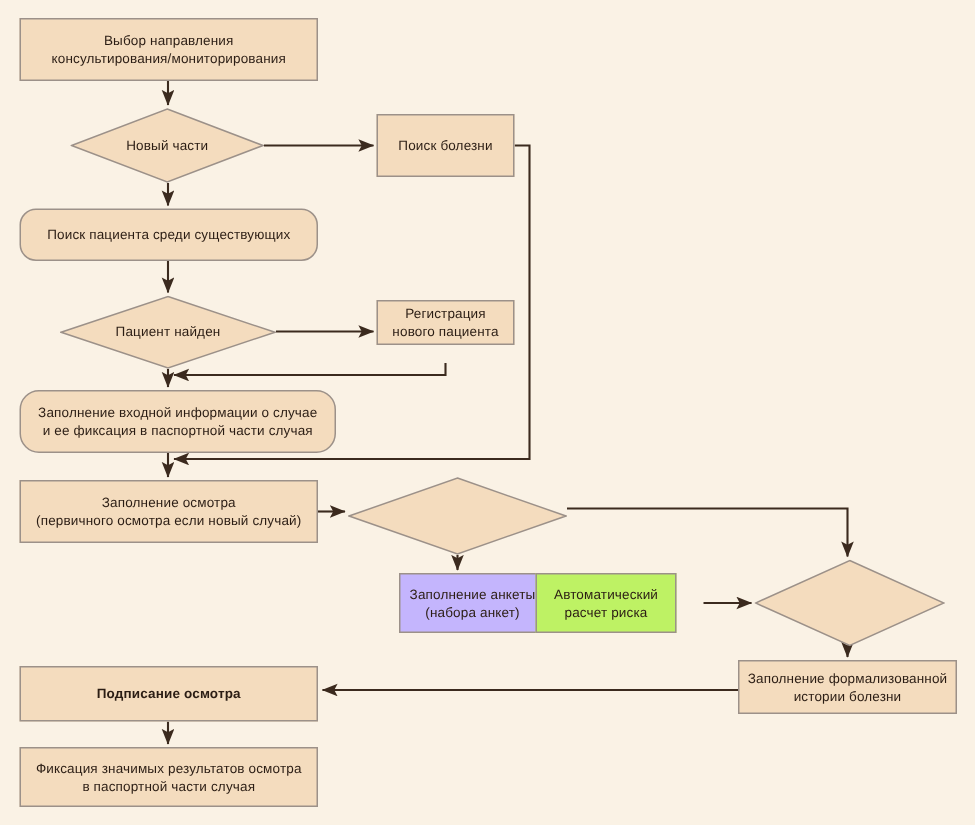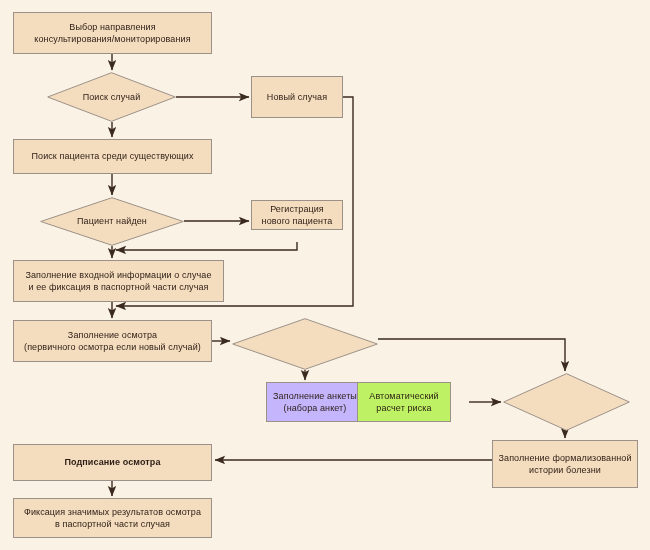--- a/index.html
+++ b/index.html
@@ -83,38 +83,38 @@
       </g>
   </svg>
   <div id="node-layer">
       <div class="node proc" style="left: 13px; top: 12px; width: 199px; height: 42px; background: rgb(244, 220, 190); border-color: rgb(156, 145, 137);">
         <div class="txt">Выбор направления<br>консультирования/мониторирования</div>
       </div>
       <div class="node dec" style="left: 47px; top: 72px; width: 129px; height: 50px;">
         <svg class="dshape" viewBox="0 0 129 50" preserveAspectRatio="none">
           <polygon points="64.5,0.7 128.3,25 64.5,49.3 0.7,25" fill="#f4dcbe" stroke="#9c9189" stroke-width="1"></polygon>
         </svg>
-        <div class="txt">Поиск случай</div>
+        <div class="txt">Новый части</div>
       </div>
       <div class="node proc" style="left: 251px; top: 76px; width: 92px; height: 42px; background: rgb(244, 220, 190); border-color: rgb(156, 145, 137);">
-        <div class="txt">Новый случая</div>
+        <div class="txt">Поиск болезни</div>
       </div>
-      <div class="node proc" style="left: 13px; top: 139px; width: 199px; height: 35px; background: rgb(244, 220, 190); border-color: rgb(156, 145, 137);">
+      <div class="node proc" style="left: 13px; top: 139px; width: 199px; height: 35px; background: rgb(244, 220, 190); border-color: rgb(156, 145, 137); border-radius: 11px;">
         <div class="txt">Поиск пациента среди существующих</div>
       </div>
       <div class="node dec" style="left: 40px; top: 197px; width: 144px; height: 49px;">
         <svg class="dshape" viewBox="0 0 144 49" preserveAspectRatio="none">
           <polygon points="72,0.7 143.3,24.5 72,48.3 0.7,24.5" fill="#f4dcbe" stroke="#9c9189" stroke-width="1"></polygon>
         </svg>
         <div class="txt">Пациент найден</div>
       </div>
       <div class="node proc" style="left: 251px; top: 200px; width: 92px; height: 30px; background: rgb(244, 220, 190); border-color: rgb(156, 145, 137);">
         <div class="txt">Регистрация<br>нового пациента</div>
       </div>
-      <div class="node proc" style="left: 13px; top: 260px; width: 211px; height: 42px; background: rgb(244, 220, 190); border-color: rgb(156, 145, 137);">
+      <div class="node proc" style="left: 13px; top: 260px; width: 211px; height: 42px; background: rgb(244, 220, 190); border-color: rgb(156, 145, 137); border-radius: 13px;">
         <div class="txt">Заполнение входной информации о случае<br>и ее фиксация в паспортной части случая</div>
       </div>
       <div class="node proc" style="left: 13px; top: 320px; width: 199px; height: 42px; background: rgb(244, 220, 190); border-color: rgb(156, 145, 137);">
         <div class="txt">Заполнение осмотра<br>(первичного осмотра если новый случай)</div>
       </div>
       <div class="node dec" style="left: 232px; top: 318px; width: 146px; height: 52px;">
         <svg class="dshape" viewBox="0 0 146 52" preserveAspectRatio="none">
           <polygon points="73,0.7 145.3,26 73,51.3 0.7,26" fill="#f4dcbe" stroke="#9c9189" stroke-width="1"></polygon>
         </svg>
       </div>
@@ -122,21 +122,21 @@
         <div class="txt">Заполнение анкеты<br>(набора анкет)</div>
       </div>
       <div class="node proc" style="left: 357px; top: 382px; width: 94px; height: 40px; background: #bef264; border-color: rgb(156, 145, 137);">
         <div class="txt">Автоматический<br>расчет риска</div>
       </div>
       <div class="node dec" style="left: 503px; top: 373px; width: 127px; height: 58px;">
         <svg class="dshape" viewBox="0 0 127 58" preserveAspectRatio="none">
           <polygon points="63.5,0.7 126.3,29 63.5,57.3 0.7,29" fill="#f4dcbe" stroke="#9c9189" stroke-width="1"></polygon>
         </svg>
       </div>
-      <div class="node proc" style="left: 492px; top: 440px; width: 146px; height: 48px; background: rgb(244, 220, 190); border-color: rgb(156, 145, 137);">
+      <div class="node proc" style="left: 492px; top: 440px; width: 146px; height: 36px; background: rgb(244, 220, 190); border-color: rgb(156, 145, 137);">
         <div class="txt">Заполнение формализованной<br>истории болезни</div>
       </div>
       <div class="node proc" style="left: 13px; top: 444px; width: 199px; height: 37px; background: rgb(244, 220, 190); border-color: rgb(156, 145, 137); font-weight: bold;">
         <div class="txt">Подписание осмотра</div>
       </div>
       <div class="node proc" style="left: 13px; top: 498px; width: 199px; height: 40px; background: rgb(244, 220, 190); border-color: rgb(156, 145, 137);">
         <div class="txt">Фиксация значимых результатов осмотра<br>в паспортной части случая</div>
       </div>
     </div>
 </div>

